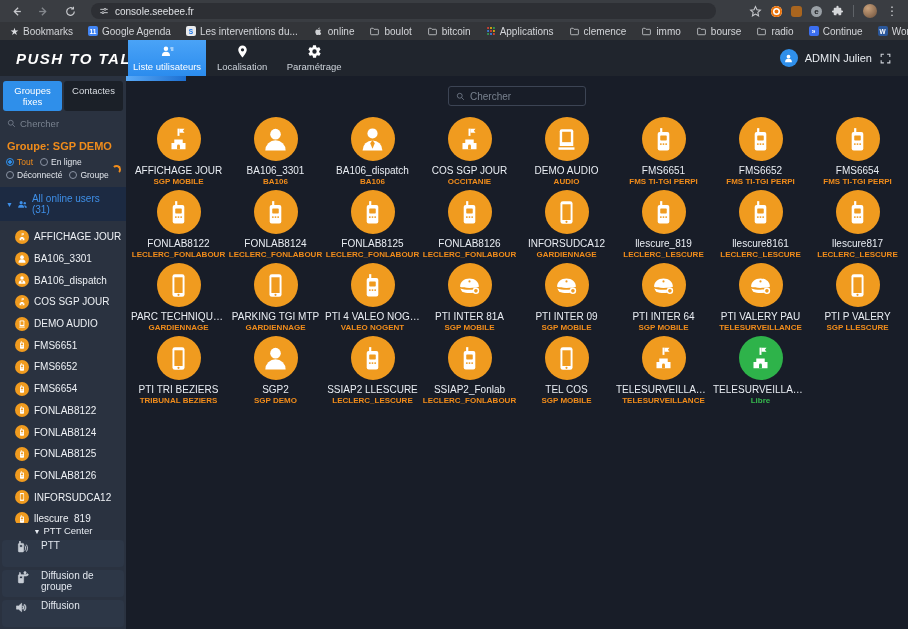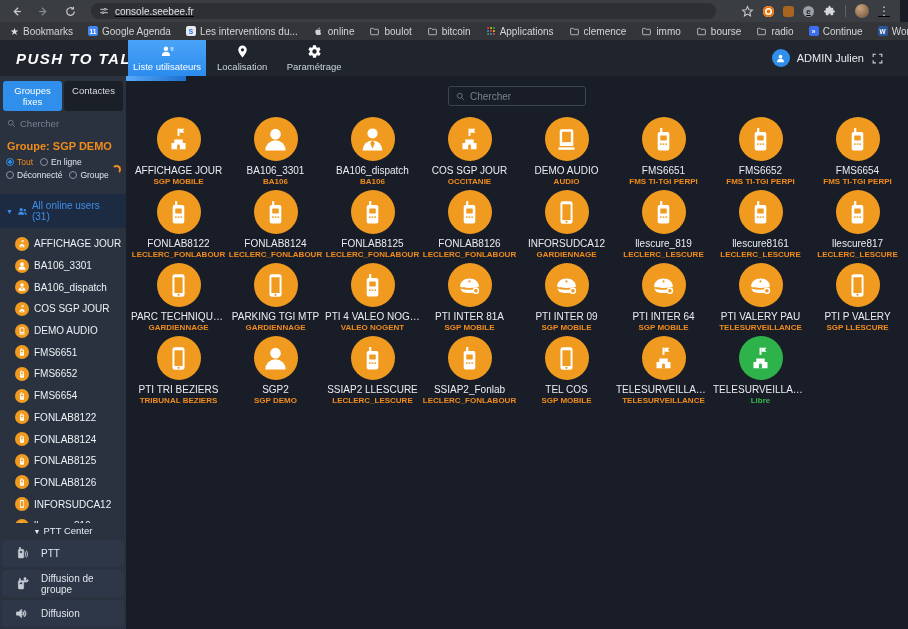--- a/index.html
+++ b/index.html
@@ -2,22 +2,22 @@
 <html><head>
 <meta charset="utf-8">
 <style>
   * { margin:0; padding:0; box-sizing:border-box; }
   html,body { width:908px; height:629px; overflow:hidden; }
   body { font-family:"Liberation Sans", sans-serif; background:#171c26; position:relative; }
   .icon { display:inline-flex; align-items:center; justify-content:center; flex:0 0 auto; }
   .icon svg { display:block; }
 
   
-  .chrome-toolbar { position:absolute; top:0; left:0; right:8px; height:22px; background:#3a3d42;
-    display:flex; align-items:center; gap:14px; padding:0 10px;text-decoration:underline; }
+  .chrome-toolbar { position:absolute; top:0; left:0; right:0; height:22px; background:#3a3d42;
+    display:flex; align-items:center; gap:14px; padding:0 10px; }
   .nav-btn svg { width:13px; height:13px; }
   .omnibox { flex:1; max-width:625px; height:16px; background:#2d2f34; border-radius:8px;
     display:flex; align-items:center; gap:6px; padding:0 8px; color:#dfe1e5; font-size:10px; }
   .toolbar-right { margin-left:auto; display:flex; align-items:center; gap:9px; }
   .extc { width:11px; height:11px; display:inline-block; }
   .tb-sep { width:1px; height:12px; background:#5f6368; }
   .tb-avatar { width:14px; height:14px; border-radius:50%; background:radial-gradient(circle at 35% 30%,#caa27c,#6b4f3a); }
   .kebab { color:#d5d7da; font-size:12px; line-height:12px; }
 
   .bookmarks-bar { position:absolute; top:22px; left:0; right:0; height:18px; background:#333539;
@@ -30,21 +30,21 @@
   
   .app-header { position:absolute; top:40px; left:0; right:0; height:36px; background:#20252d;
     display:flex; align-items:stretch; }
   .logo { width:128px; display:flex; align-items:center; padding-left:16px; color:#fff;
     font-size:15px; font-weight:bold; font-style:italic; letter-spacing:1.5px; white-space:nowrap; }
   .main-nav { display:flex; }
   .nav-item { display:flex; flex-direction:column; align-items:center; justify-content:center;
     padding:2px 5px 3px; font-size:9.5px; color:#cdd3da; cursor:pointer; min-width:72px; }
   .nav-item svg { width:15px; height:15px; fill:#fff; margin-bottom:2px; }
   .nav-item.active { background:linear-gradient(180deg,#4aa3f7,#2b8cee); color:#fff; }
-  .header-right { margin-left:auto; display:flex; align-items:center; gap:7px; padding-right:24px; }
+  .header-right { margin-left:auto; display:flex; align-items:center; gap:7px; padding-right:16px; }
   .hdr-avatar { width:18px; height:18px; border-radius:50%; background:#2f8fea;
     display:flex; align-items:center; justify-content:center; }
   .hdr-avatar svg { width:11px; height:11px; fill:#fff; }
   .hdr-user { color:#e7ebf0; font-size:11px; }
   .fullscreen svg { width:13px; height:13px; stroke:#cfd4da; fill:none; stroke-width:2; }
 
   
   .sidebar { position:absolute; top:76px; left:0; width:126px; bottom:0; background:#2a3240;
     display:flex; flex-direction:column; }
   .side-tabs { display:flex; gap:2px; padding:5px 3px 4px; }
@@ -58,36 +58,36 @@
   .side-search input::placeholder, .main-search input::placeholder { color:#79828f; }
   .group-label { color:#f08c1b; font-size:11px; font-weight:bold; margin:8px 7px 3px; }
   .filters { margin:2px 2px 0 6px; position:relative; padding-right:15px; display:flex;
     flex-wrap:wrap; column-gap:7px; row-gap:3px; font-size:8.5px; color:#e3e7ed; }
   .filter { display:inline-flex; align-items:center; gap:3px; }
   .radio { width:8px; height:8px; border-radius:50%; border:1.5px solid #8a93a3; }
   .filter.selected .radio { border-color:#2f8fea; background:radial-gradient(circle,#2f8fea 0 1.5px,transparent 2px); }
   .filter.selected .filter-label { color:#f08c1b; }
   .spinner { position:absolute; right:3px; top:8px; width:9px; height:9px; border-radius:50%;
     border:2px solid transparent; border-top-color:#f08c1b; border-right-color:#f08c1b; }
-  .online-header { margin-top:14px; background:#1c2a42; color:#3e8fe8; font-size:10px;
+  .online-header { margin-top:7px; background:#1c2a42; color:#3e8fe8; font-size:10px;
     padding:6px 6px; display:flex; align-items:center; gap:4px; cursor:pointer; }
   .online-header .caret { font-size:7px; }
   .online-header svg { width:11px; height:11px; fill:#3e8fe8; }
   .user-list { flex:1; overflow:hidden; padding:5px 0 0 15px; }
   .user-row { display:flex; align-items:center; gap:5px; height:21.7px; color:#eef1f5;
     font-size:10px; white-space:nowrap; cursor:pointer; }
   .cicon { border-radius:50%; background:var(--c,#f09b1f); display:flex; align-items:center; justify-content:center; }
   .cicon svg { fill:#fff; }
   .cicon svg .h { fill:var(--c,#f09b1f); }
   .cicon.sm { width:14px; height:14px; } .cicon.sm svg { width:10px; height:10px; }
   .side-footer { background:#2a3240; padding-bottom:2px; }
   .ptt-center { text-align:center; color:#e8ecf2; font-size:9.5px; padding:2px 0 4px; }
   .ptt-center .caret { font-size:7px; margin-right:3px; }
   .side-actions { display:flex; flex-direction:column; gap:3px; padding:0 2px; }
-  .side-action { height:27px; background:#2d3747; border-radius:4px; display:flex; align-items:center;
+  .side-action { height:27px; background:#2d3747; border-radius:4px; display:flex; align-items:flex-start;
     gap:12px; padding:0 12px; color:#e2e7ee; font-size:10px; cursor:pointer; }
   .side-action svg { width:15px; height:15px; fill:#c7cdd6; stroke:#c7cdd6; }
 
   
   .main { position:absolute; top:76px; left:126px; right:0; bottom:0; background:#181d28; }
   .loading-bar { position:absolute; top:0; left:0; width:60px; height:5px;
     background:linear-gradient(90deg,#59aaf8,#1d6fd1); }
   .main-search { position:absolute; top:10px; left:50%; transform:translateX(-50%); width:138px;
     height:20px; border:1px solid #3c4454; border-radius:3px; display:flex; align-items:center;
     gap:5px; padding:0 7px; }

